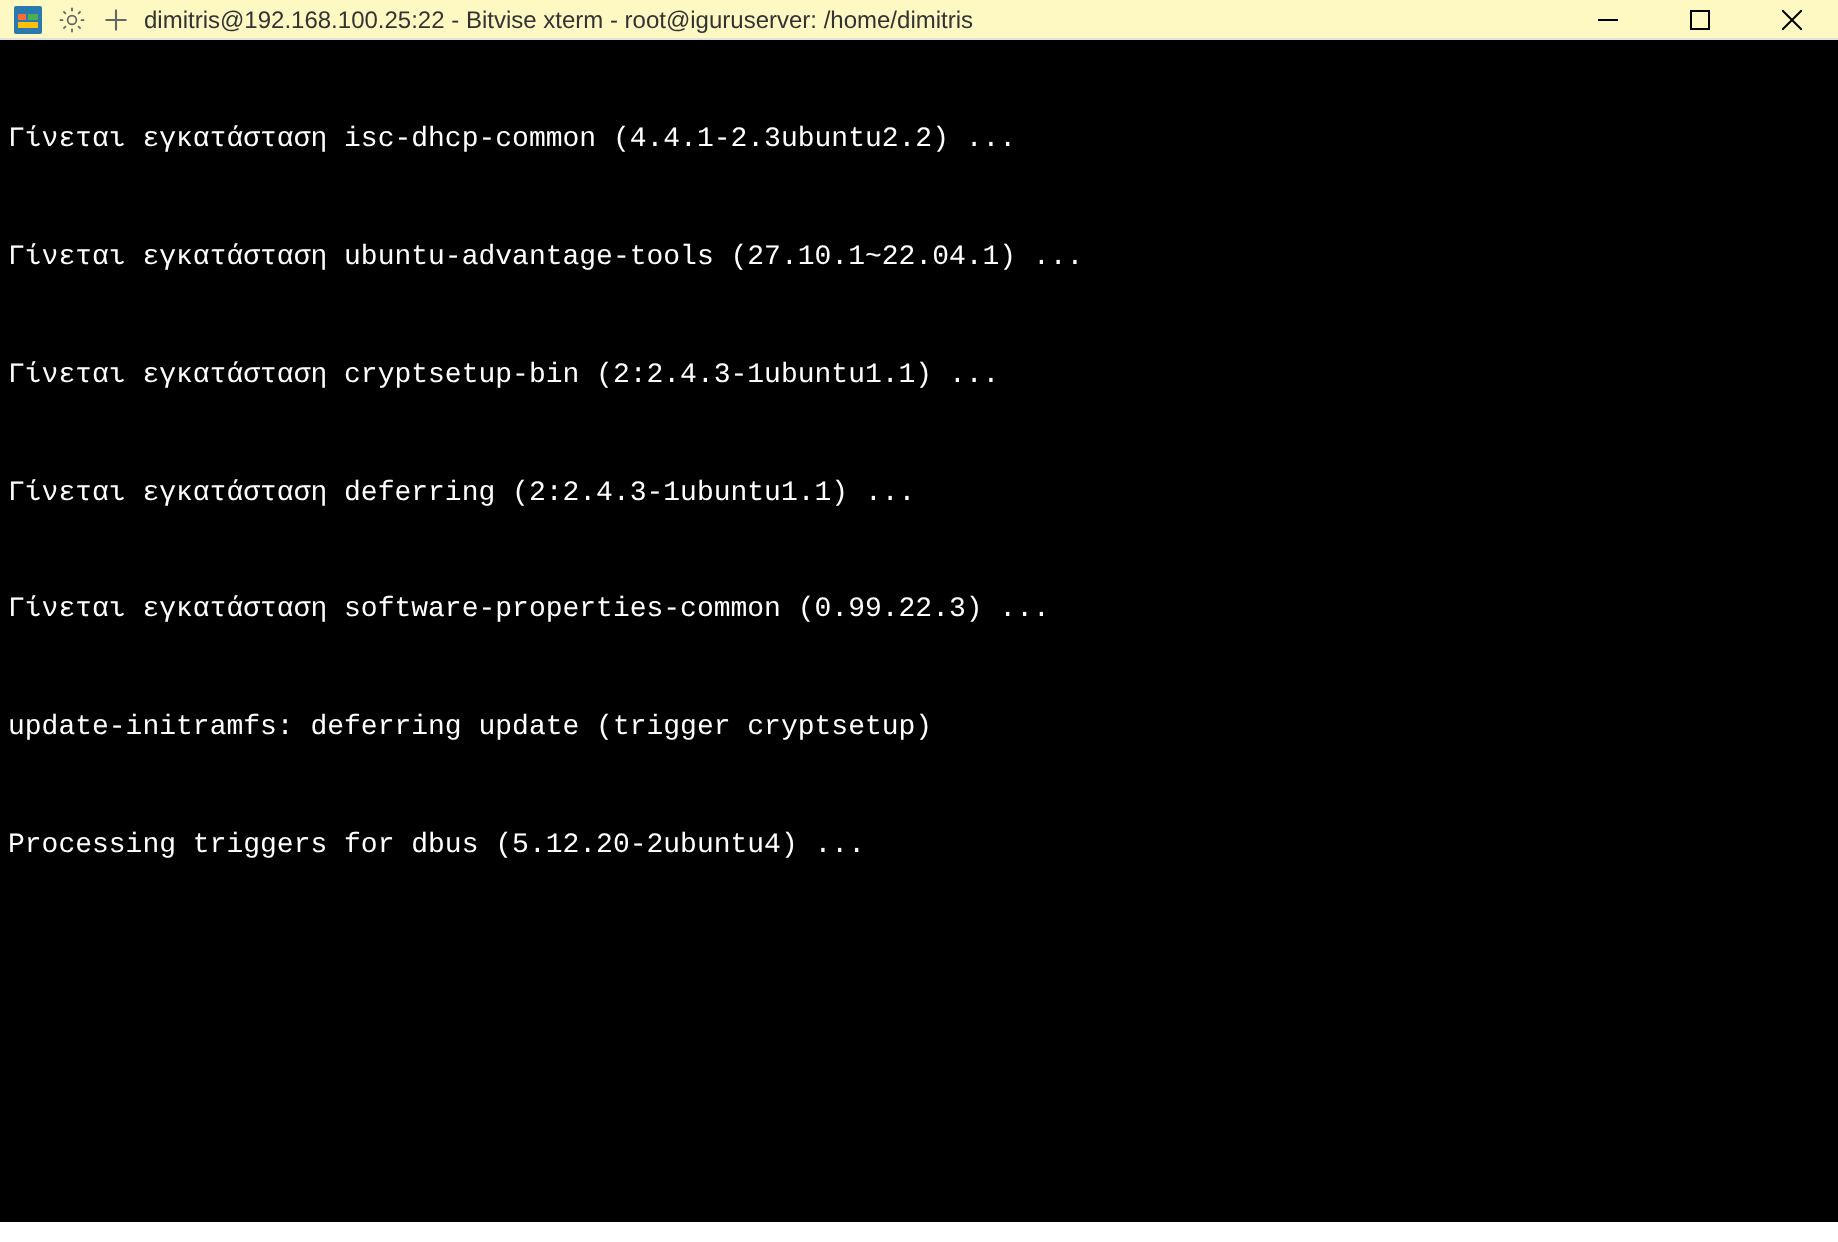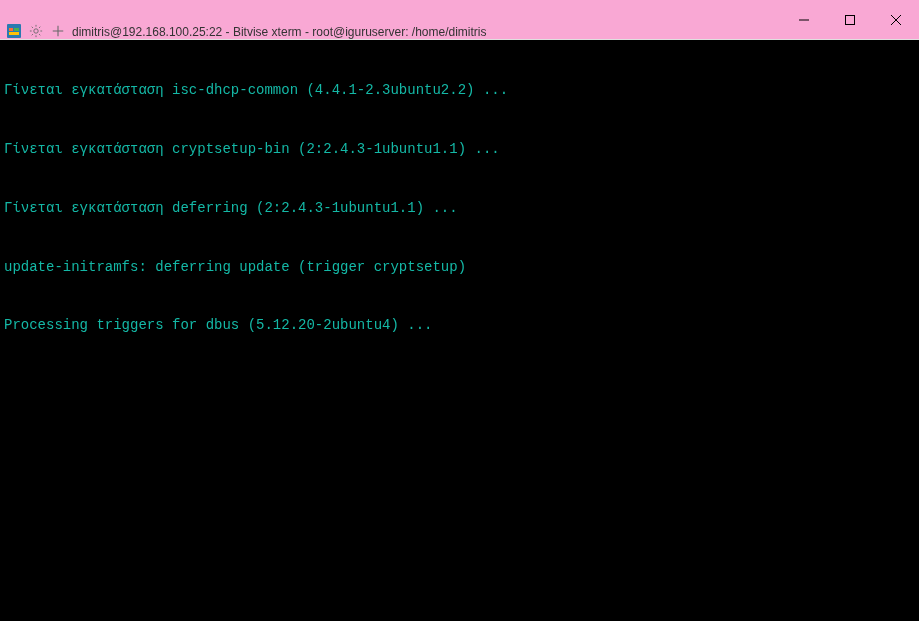--- a/index.html
+++ b/index.html
@@ -8,24 +8,24 @@
       box-sizing: border-box;
     }
     body {
       font-family: "Segoe UI", Tahoma, sans-serif;
       background: #fff;
       width: 919px;
       height: 621px;
       overflow: hidden;
     }
     .titlebar {
-      height: 40px;
+      height: 20px;
       display: flex;
-      align-items: flex-end;
-      background: #f9a8d4;
+      align-items: center;
+      background: #fef9c3;
       border-bottom: 1px solid #e0e0e0;
       padding-left: 6px;
     }
     .titlebar-icons {
       display: flex;
       align-items: center;
       gap: 6px;
       margin-right: 6px;
     }
     .app-icon {
@@ -58,21 +58,21 @@
       display: flex;
       align-items: center;
       justify-content: center;
       color: #000;
       font-family: "Segoe MDL2 Assets", sans-serif;
       font-size: 10px;
       cursor: pointer;
     }
     .terminal {
       background: #000;
-      color: #14b8a6;
+      color: #ffffff;
       font-family: "Consolas", "Courier New", monospace;
       font-size: 14px;
       line-height: 1.4;
       height: calc(621px - 30px);
       padding: 2px 4px;
       overflow: hidden;
       white-space: pre-wrap;
       word-break: break-all;
     }
     .terminal-line {
@@ -119,22 +119,24 @@
     <div class="window-control close">
       <svg width="10" height="10" viewBox="0 0 10 10">
           <path d="M0 0l10 10M10 0L0 10" stroke="#000" stroke-width="1"></path>
         </svg>
     </div>
   </div>
 </div>
 
 <div class="terminal">
   <span class="terminal-line">Γίνεται εγκατάσταση isc-dhcp-common (4.4.1-2.3ubuntu2.2) ...</span>
+  <span class="terminal-line">Γίνεται εγκατάσταση ubuntu-advantage-tools (27.10.1~22.04.1) ...</span>
   <span class="terminal-line">Γίνεται εγκατάσταση cryptsetup-bin (2:2.4.3-1ubuntu1.1) ...</span>
   <span class="terminal-line">Γίνεται εγκατάσταση deferring (2:2.4.3-1ubuntu1.1) ...</span>
+  <span class="terminal-line">Γίνεται εγκατάσταση software-properties-common (0.99.22.3) ...</span>
   <span class="terminal-line">update-initramfs: deferring update (trigger cryptsetup)</span>
   <span class="terminal-line">Processing triggers for dbus (5.12.20-2ubuntu4) ...</span>
   
   
   
   
   
   <span class="terminal-line"></span>
   
   <span class="terminal-line"></span>

